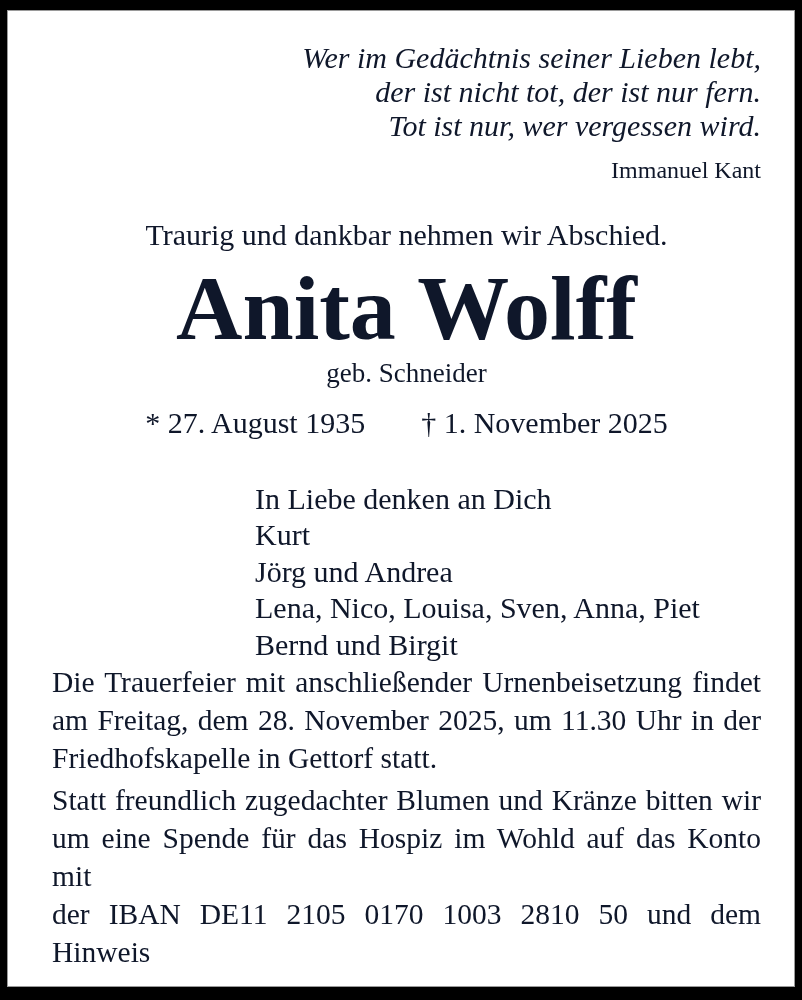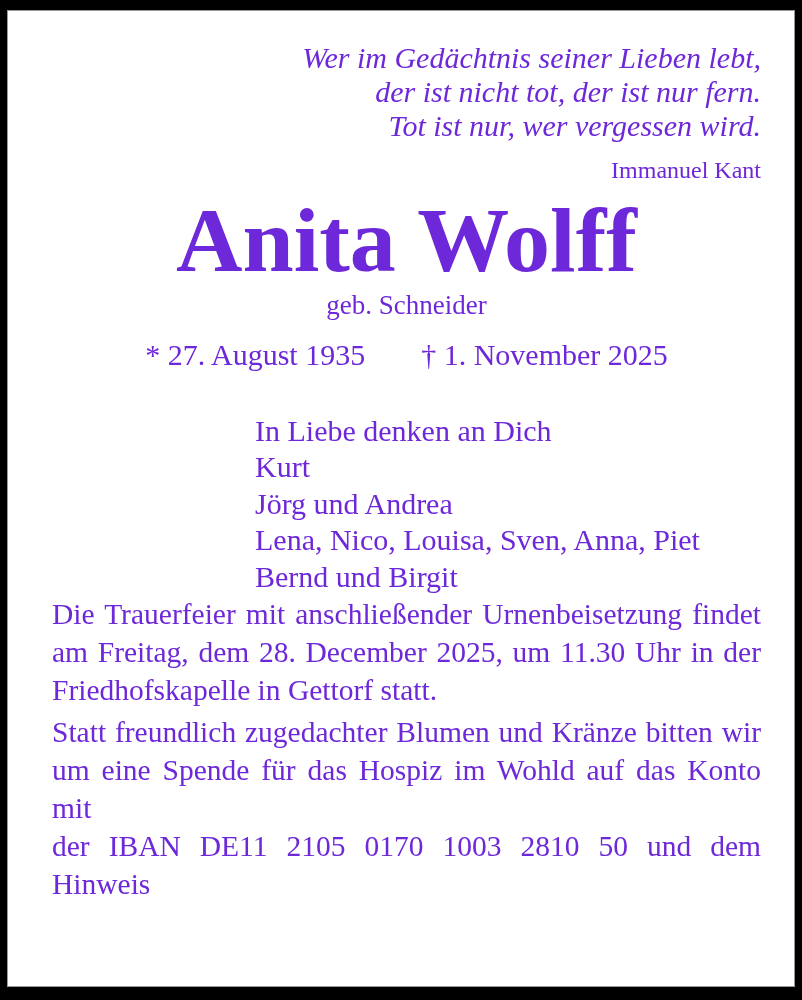--- a/index.html
+++ b/index.html
@@ -18,21 +18,21 @@
   }
   .page {
     width: 100%;
     height: 100%;
     box-sizing: border-box;
     background: #ffffff;
     border: 1px solid #9a9a9a;
     padding: 30px 33px 0 44px;
     overflow: hidden;
     font-family: "Liberation Serif", "DejaVu Serif", serif;
-    color: #6d28d9;
+    color: #0f172a;
   }
   .quote {
     text-align: right;
     font-style: italic;
     font-size: 30px;
     line-height: 34px;
   }
   .quote-author {
     text-align: right;
     font-style: normal;
@@ -105,20 +105,21 @@
 <div class="frame">
   <div class="page">
 
     <div class="quote">
       <div>Wer im Gedächtnis seiner Lieben lebt,</div>
       <div>der ist nicht tot, der ist nur fern.</div>
       <div>Tot ist nur, wer vergessen wird.</div>
       <div class="quote-author">Immanuel Kant</div>
     </div>
 
+    <div class="intro">Traurig und dankbar nehmen wir Abschied.</div>
 
     <h1 class="name">Anita Wolff</h1>
 
     <div class="maiden">geb. Schneider</div>
 
     <div class="dates">
       <span>* 27. August 1935</span>
       <span>† 1. November 2025</span>
     </div>
 
@@ -128,21 +129,21 @@
         <div>Kurt</div>
         <div>Jörg und Andrea</div>
         <div>Lena, Nico, Louisa, Sven, Anna, Piet</div>
         <div>Bernd und Birgit</div>
       </div>
     </div>
 
 
     <div class="para para1">
       <div class="jline">Die Trauerfeier mit anschließender Urnenbeisetzung findet</div>
-      <div class="jline">am Freitag, dem 28. December 2025, um 11.30 Uhr in der</div>
+      <div class="jline">am Freitag, dem 28. November 2025, um 11.30 Uhr in der</div>
       <div class="last-line">Friedhofskapelle in Gettorf statt.</div>
     </div>
 
     <div class="para para2">
       <div class="jline">Statt freundlich zugedachter Blumen und Kränze bitten wir</div>
       <div class="jline">um eine Spende für das Hospiz im Wohld auf das Konto mit</div>
       <div class="jline">der IBAN DE11 2105 0170 1003 2810 50 und dem Hinweis</div>
 
     </div>
 

